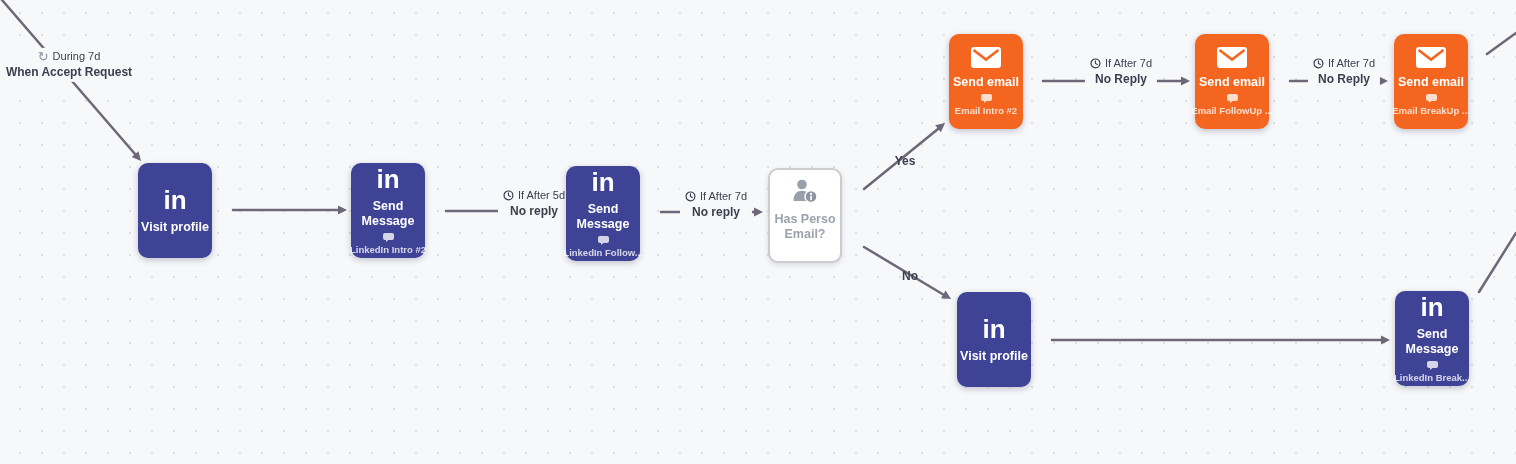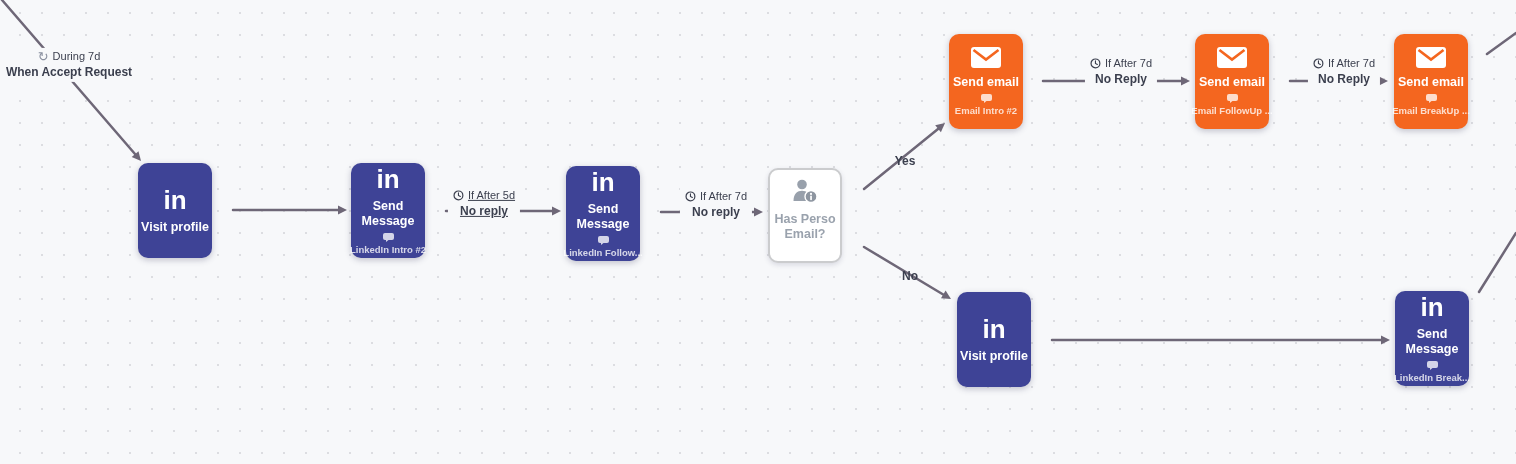--- a/index.html
+++ b/index.html
@@ -98,21 +98,21 @@
 </svg>
 
 <div class="edge-label" style="left:69px;top:65px;">
   <div class="cond-line">
     <span class="repeat-glyph">↻</span>
     <span>During 7d</span>
   </div>
   <div class="status">When Accept Request</div>
 </div>
 
-<div class="edge-label" style="left:484px;top:204px;text-decoration:underline;">
+<div class="edge-label" style="left:534px;top:204px;">
   <div class="cond-line">
     <span class="ic">
       <svg width="11" height="11" viewBox="0 0 11 11">
           <circle cx="5.5" cy="5.5" r="4.4" fill="none" stroke="#3b3f4e" stroke-width="1.2"></circle>
           <path d="M5.5 3 V5.5 L7.4 6.6" fill="none" stroke="#3b3f4e" stroke-width="1.1" stroke-linecap="round"></path>
         </svg>
     </span>
     <span>If After 5d</span>
   </div>
   <div class="status">No reply</div>

